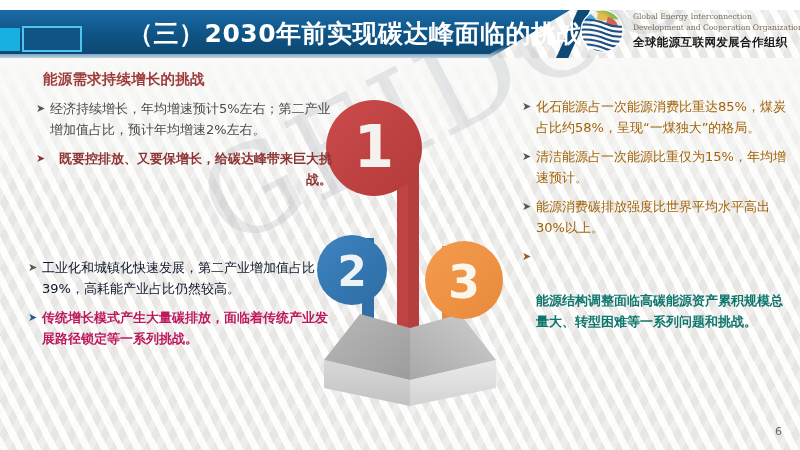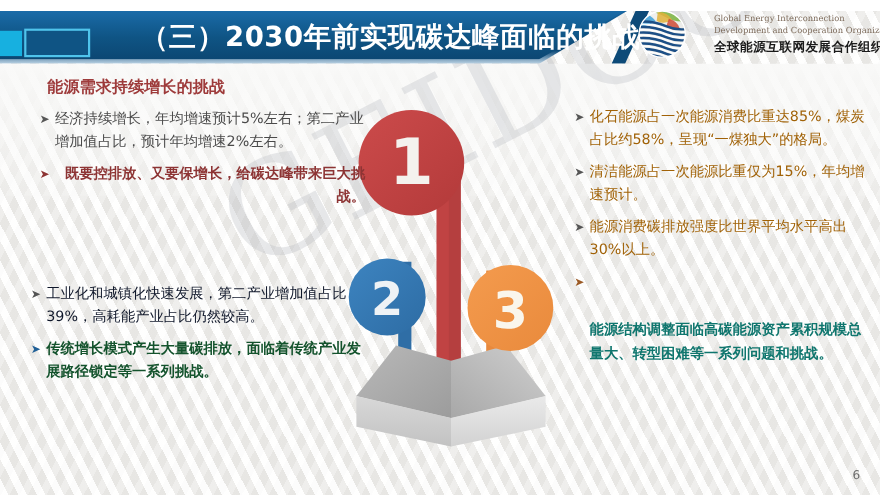--- a/index.html
+++ b/index.html
@@ -112,21 +112,20 @@
     margin-left: 48px;
   }
 
   
   .logo-wrap {
     position: absolute;
     left: 578px; top: 4px;
     width: 222px; height: 54px;
     display: flex;
     align-items: center;
-    gap: 16px;
   }
   .logo-globe { width: 48px; height: 48px; flex: 0 0 48px; }
   .logo-text { margin-left: 7px; }
   .logo-en {
     color: #7c6a5a;
     font-size: 7.6px;
     line-height: 10.5px;
     font-family: "DejaVu Serif", "Liberation Serif", serif;
     white-space: nowrap;
   }
@@ -169,21 +168,21 @@
     color: #555;
   }
   .bullet .btxt {
     flex: 1 1 auto;
     font-size: 13px;
     color: #3b3b3b;
   }
   .bullet.red-strong .arrow { color: #8d3434; }
   .bullet.red-strong .btxt  { color: #8d3434; font-weight: bold; text-align: right; }
   .bullet.blue-strong .arrow { color: #1f5f96; }
-  .bullet.blue-strong .btxt  { color: #14532d; font-weight: bold; }
+  .bullet.blue-strong .btxt  { color: #be185d; font-weight: bold; }
   .bullet.brown-strong .arrow { color: #9b5a25; }
   .bullet.brown-strong .btxt  { color: #0f766e; font-weight: bold; margin-top: 44px; }
   .bullet.red-plain .btxt   { color: #4a4a4a; }
   .bullet.blue-plain .btxt  { color: #0f172a; }
   .bullet.brown-plain .btxt { color: #a16207; }
 
   
   .graphic {
     position: absolute;
     left: 300px; top: 88px;

